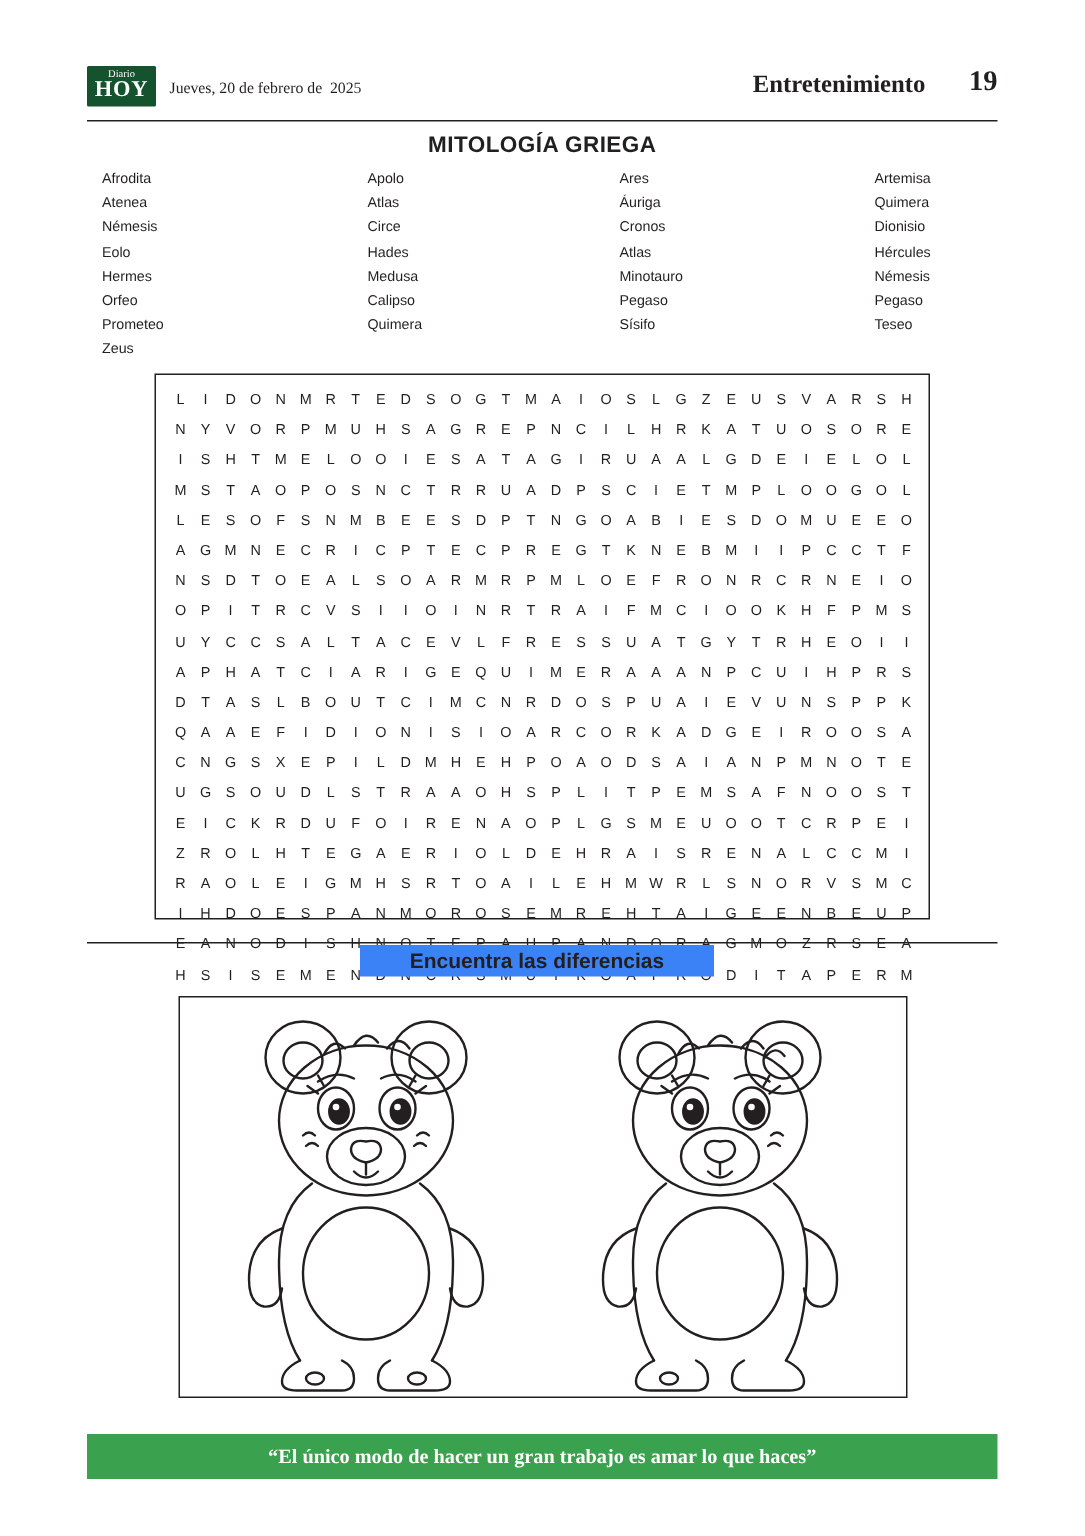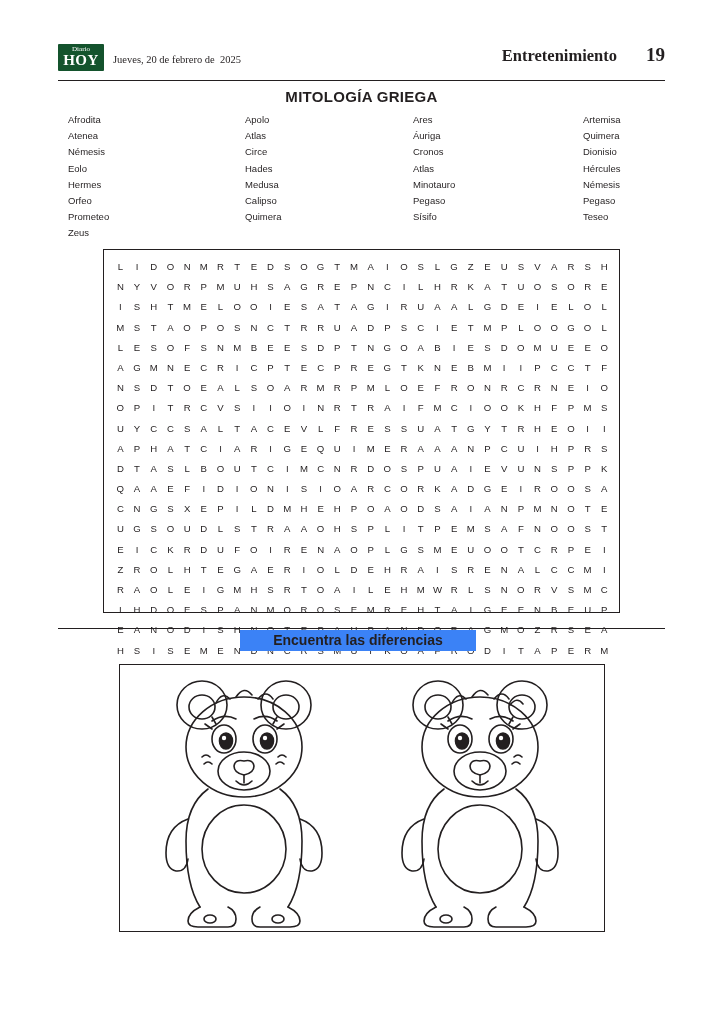--- a/index.html
+++ b/index.html
@@ -919,14 +919,15 @@
         <ellipse cx="120" cy="180" rx="42" ry="44"></ellipse>
         <path d="M64 150 q-22 8 -22 34 q0 16 10 18 q10 1 12 -12"></path>
         <path d="M176 150 q22 8 22 34 q0 16 -10 18 q-10 1 -12 -12"></path>
         <path d="M76 238 q-12 6 -12 14 q0 6 10 6 h30 q8 0 8 -8 q0 -8 -8 -12"></path>
         <path d="M164 238 q12 6 12 14 q0 6 -10 6 h-30 q-8 0 -8 -8 q0 -8 8 -12"></path>
         <ellipse cx="86" cy="250" rx="6" ry="4"></ellipse>
       </g>
     </svg>
   </div>
 
+  <div class="quote">“El único modo de hacer un gran trabajo es amar lo que haces”</div>
 
 </div>
 
 </body></html>

